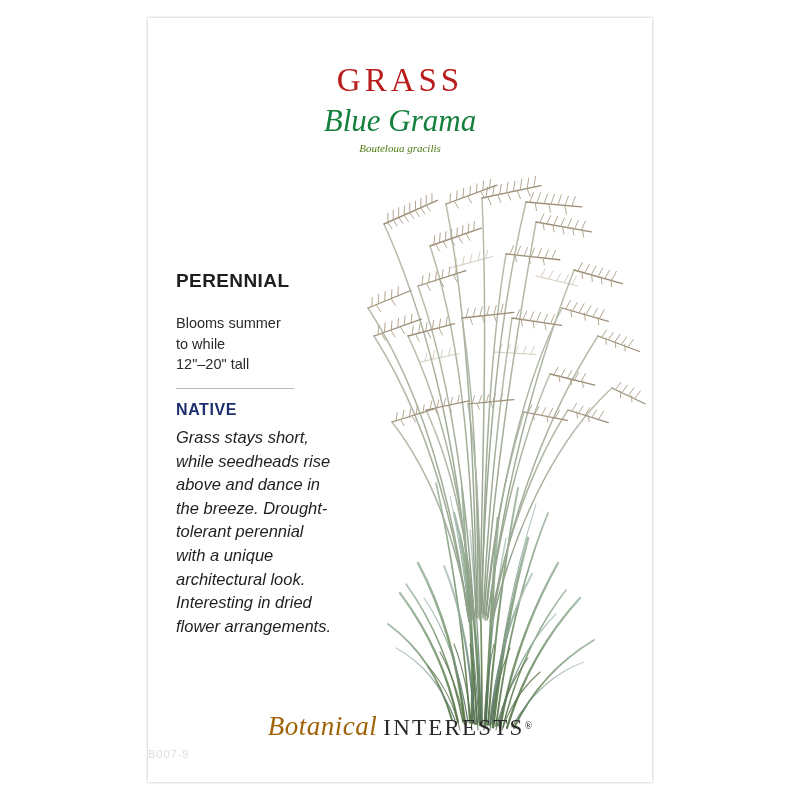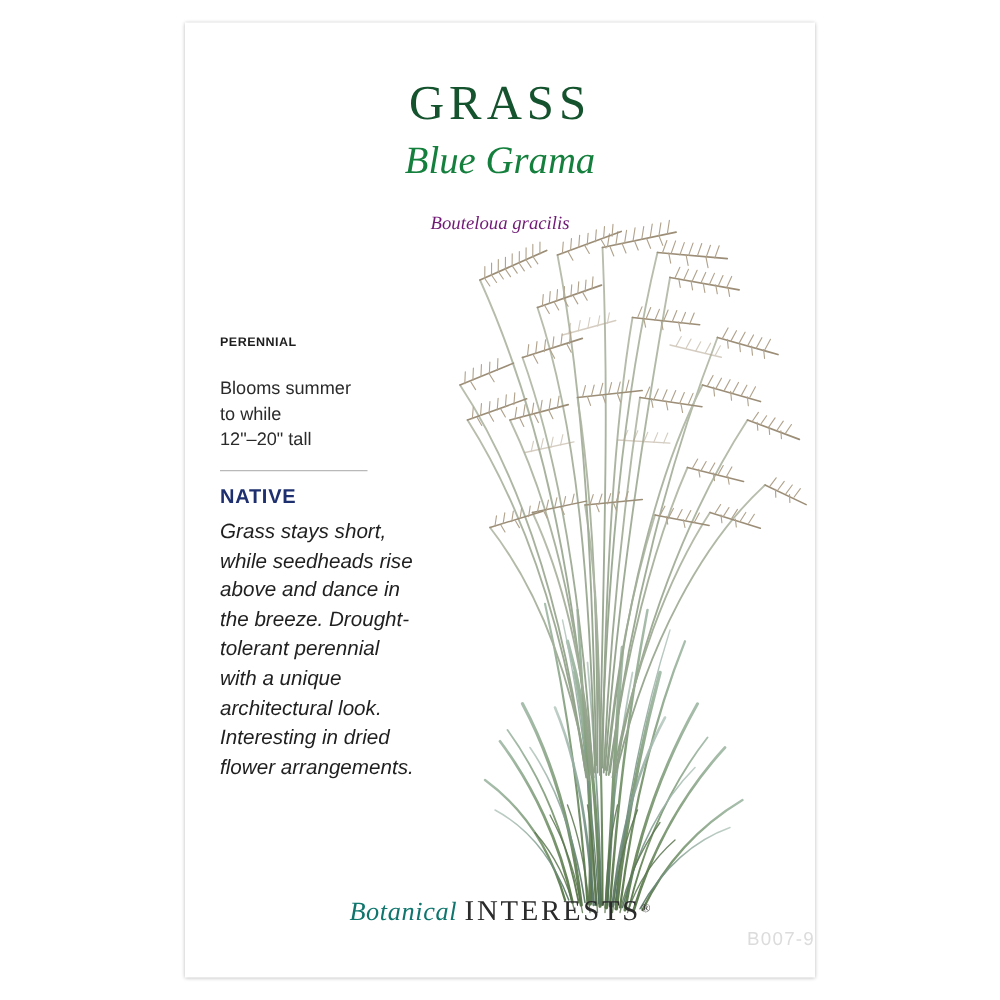--- a/index.html
+++ b/index.html
@@ -28,52 +28,52 @@
   
   .header {
     position: absolute;
     left: 0;
     top: 44px;
     width: 100%;
     text-align: center;
   }
   .common-name {
     font-family: "Liberation Serif", serif;
-    font-size: 39px;
+    font-size: 33px;
     letter-spacing: 4px;
-    color: #14532d;
+    color: #b91c1c;
     line-height: 1.1;
   }
   .variety-name {
     font-family: "Liberation Serif", serif;
     font-style: italic;
     font-size: 31px;
     color: #15803d;
     margin-top: 6px;
     line-height: 1.1;
   }
   .latin-name {
     font-family: "Liberation Serif", serif;
     font-style: italic;
-    font-size: 15px;
-    color: #701a75;
-    margin-top: 26px;
+    font-size: 11px;
+    color: #4d7c0f;
+    margin-top: 4px;
   }
 
   
   .info {
     position: absolute;
     left: 28px;
     top: 250px;
     width: 160px;
   }
   .info-bold {
     font-family: "Liberation Sans", sans-serif;
     font-weight: bold;
-    font-size: 10px;
+    font-size: 19px;
     letter-spacing: 0.4px;
     color: #1e1e1e;
     line-height: 1.33;
   }
   .info-lines {
     font-family: "Liberation Sans", sans-serif;
     font-size: 14.5px;
     color: #2a2a2a;
     line-height: 1.42;
     margin-top: 20px;
@@ -105,45 +105,45 @@
     position: absolute;
     left: 0;
     bottom: 40px;
     width: 100%;
     text-align: center;
     white-space: nowrap;
   }
   .brand-1 {
     font-family: "Liberation Serif", serif;
     font-style: italic;
-    font-size: 21px;
-    color: #0f766e;
+    font-size: 27px;
+    color: #a16207;
     letter-spacing: 0.5px;
   }
   .brand-2 {
     font-family: "Liberation Serif", serif;
     font-size: 23px;
     letter-spacing: 2.2px;
     color: #2b2b2b;
     margin-left: 6px;
   }
   .brand-reg {
     font-family: "Liberation Serif", serif;
     font-size: 10px;
     color: #2b2b2b;
     vertical-align: super;
   }
   .sku {
     position: absolute;
     left: 0;
     bottom: 22px;
     width: 100%;
-    text-align: right;
-    font-family: "Liberation Sans", sans-serif;
-    font-size: 15px;
+    text-align: left;
+    font-family: "Liberation Sans", sans-serif;
+    font-size: 11px;
     letter-spacing: 1px;
     color: #dcdcdc;
   }
 
   
   #art {
     position: absolute;
     right: 0;
     top: 0;
     width: 330px;

